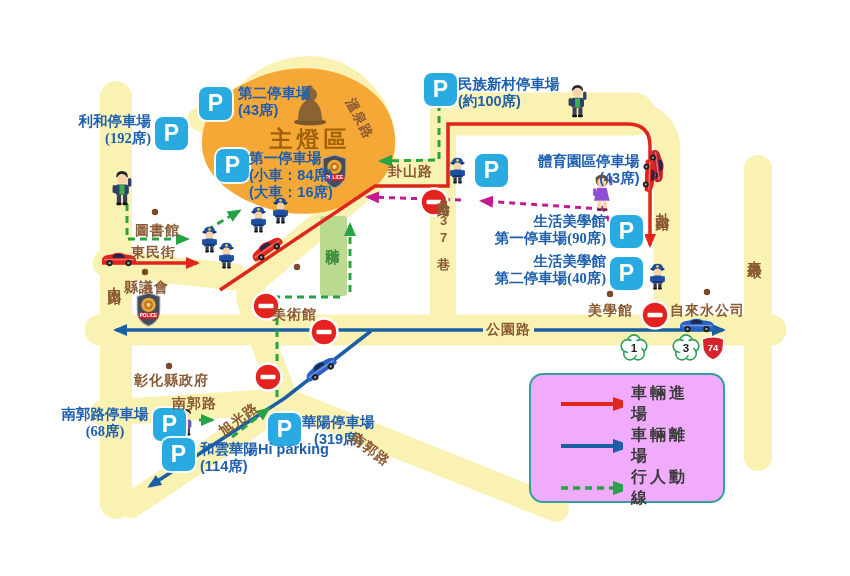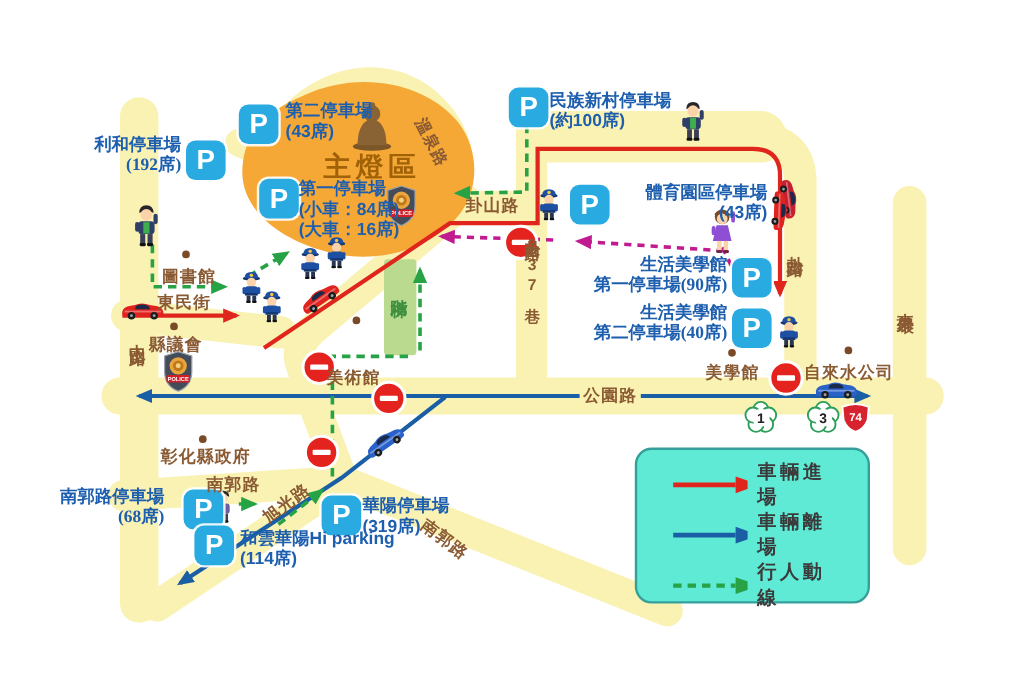--- a/index.html
+++ b/index.html
@@ -12,21 +12,21 @@
   .rlabel{color:#8A5A33;font-size:14px;letter-spacing:1px;}
   .vtext{writing-mode:vertical-rl;text-orientation:upright;letter-spacing:2px;}
   .alignR{text-align:right;font-family:Liberation Serif, serif;}
   .ptile{position:absolute;width:33px;height:33px;background:#29ABE2;border-radius:8px;
          color:#fff;font-weight:bold;font-size:23px;display:flex;align-items:center;
          justify-content:center;box-shadow:0 0 0 2px rgba(255,255,255,.9);}
   #main-area-label{position:absolute;color:#a16207;font-size:23px;font-weight:bold;
          letter-spacing:4px;text-align:center;width:110px;}
   #stairs-label{color:#3F8F3F;font-size:14px;}
   #gongyuan-label{background:#FAF2B3;padding:0 3px;}
-  #legend{position:absolute;left:529px;top:373px;width:196px;height:130px;background:#5eead4;
+  #legend{position:absolute;left:529px;top:373px;width:196px;height:130px;background:#f0abfc;
           border:2.5px solid #35A09B;border-radius:14px;box-sizing:border-box;
           display:flex;flex-direction:column;justify-content:space-around;padding:8px 28px;}
   .legend-row{display:flex;align-items:center;gap:8px;}
   .legend-label{font-size:16px;font-weight:bold;color:#3B3B3B;letter-spacing:3px;}
 </style>
 </head>
 <body>
 
 <div id="stage">
 
@@ -300,29 +300,29 @@
   <span>(43席)</span>
     </div>
 <div class="lbl plabel alignR" style="left:478px;top:213px;width:128px;">
   <span>生活美學館</span>
   <span>第一停車場(90席)</span>
     </div>
 <div class="lbl plabel alignR" style="left:478px;top:253px;width:128px;">
   <span>生活美學館</span>
   <span>第二停車場(40席)</span>
     </div>
-<div class="lbl plabel alignR" style="left:39px;top:406px;width:98px;">
+<div class="lbl plabel alignR" style="left:56px;top:406px;width:98px;text-align:center;">
   <span>南郭路停車場</span>
   <span>(68席)</span>
     </div>
 <div class="lbl plabel" style="left:200px;top:441px;">
   <span>和雲華陽Hi parking</span>
   <span>(114席)</span>
     </div>
-<div class="lbl plabel" style="left:302px;top:414px;">
+<div class="lbl plabel" style="left:302px;top:414px;text-align:center;">
   <span>華陽停車場</span>
   <span>(319席)</span>
     </div>
 
 <div class="lbl rlabel" style="left:135px;top:222px;">圖書館</div>
 <div class="lbl rlabel" style="left:131px;top:244px;">東民街</div>
 <div class="lbl rlabel vtext" style="left:106px;top:276px;">中山路</div>
 <div class="lbl rlabel" style="left:124px;top:279px;">縣議會</div>
 <div class="lbl rlabel" style="left:272px;top:278px;margin-top:28px;">美術館</div>
 <div class="lbl rlabel" style="left:134px;top:372px;">彰化縣政府</div>

